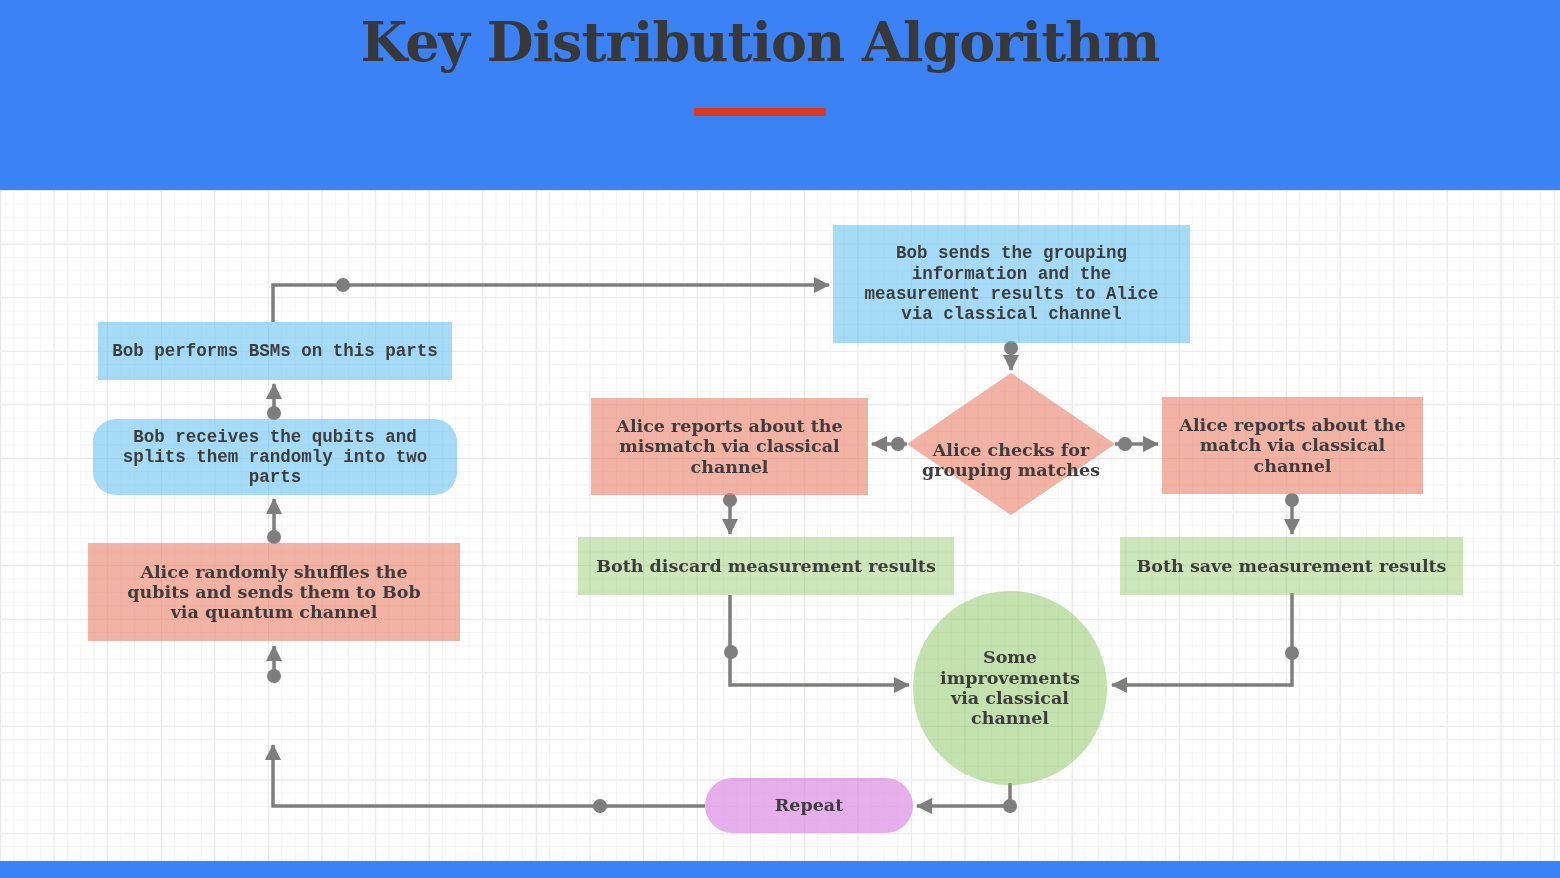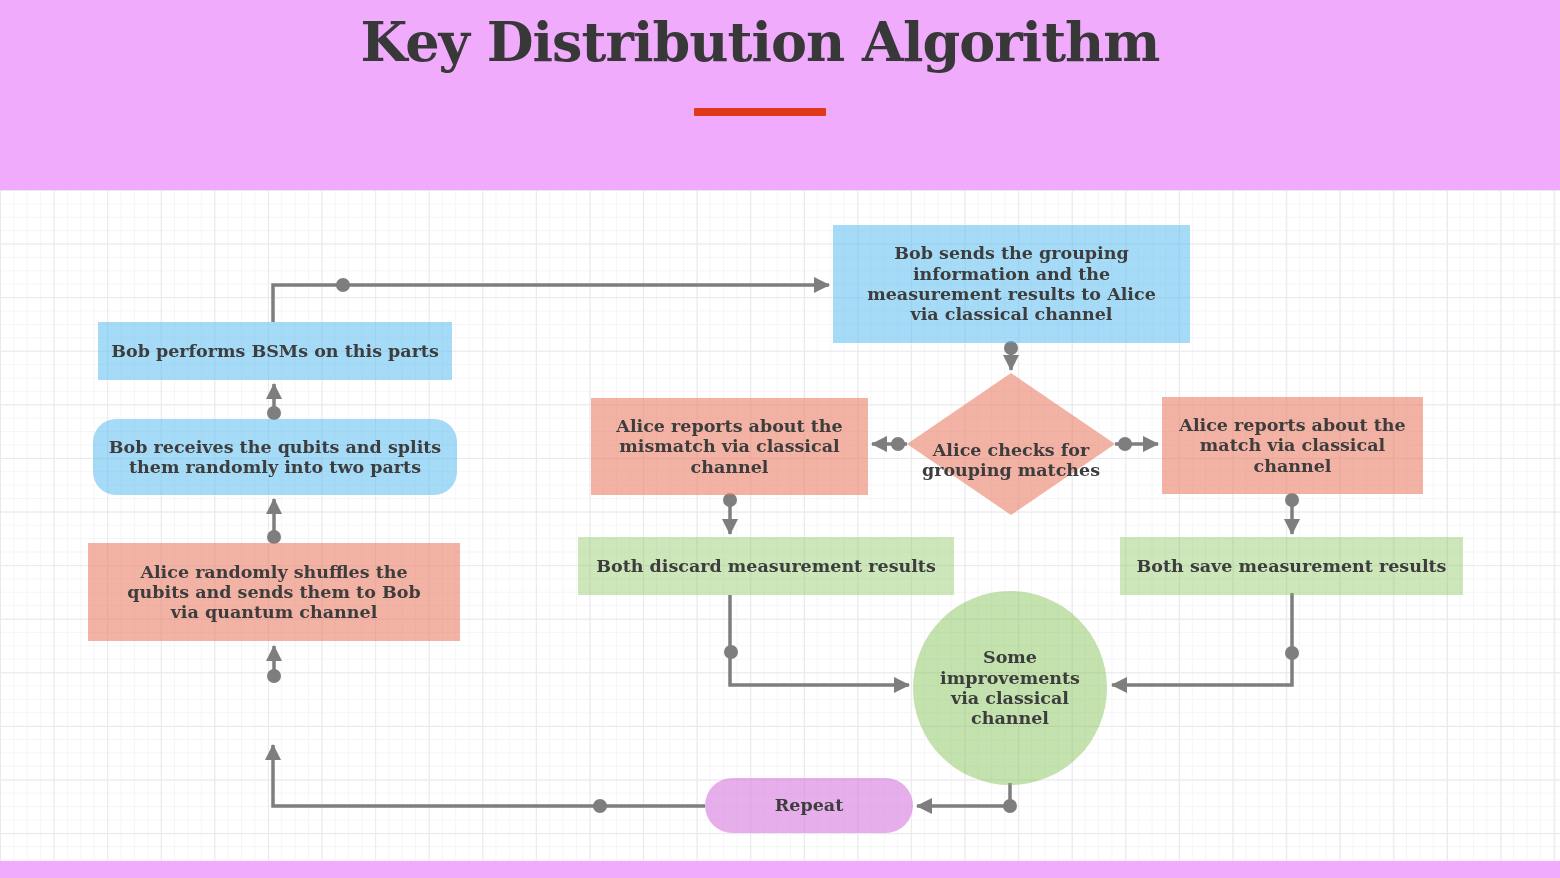--- a/index.html
+++ b/index.html
@@ -1,20 +1,20 @@
 <!DOCTYPE html>
 <html><head>
 <meta charset="utf-8">
 <style>
   html,body{margin:0;padding:0;}
   body{
     width:1560px;height:878px;background:#ffffff;overflow:hidden;
     font-family:"DejaVu Serif","Liberation Serif",serif;
   }
-  .page{position:relative;width:1560px;height:878px;background:#f0abfc;}
+  .page{position:relative;width:1560px;height:878px;background:#3b82f6;}
   
   .header{position:absolute;top:0;left:0;width:1520px;height:190px;}
   .title{
     position:absolute;top:10px;left:0;width:100%;
     text-align:center;font-size:54px;line-height:64px;font-weight:bold;
     color:#383838;letter-spacing:-1px;margin:0;
   }
   .divider{
     position:absolute;top:108px;left:694px;width:132px;height:8px;
     background:#e0391a;border-radius:1px;
@@ -30,21 +30,21 @@
       linear-gradient(to bottom,#f5f5f8 1px,transparent 1px);
     background-size:53.6px 53.6px,53.6px 53.6px,13.4px 13.4px,13.4px 13.4px;
   }
   .overlay{position:absolute;top:0;left:0;width:1560px;height:671px;}
   
   .node{
     position:absolute;display:flex;align-items:center;justify-content:center;
     text-align:center;font-weight:bold;color:#3d3d3d;
     font-size:17.5px;line-height:1.16;box-sizing:border-box;
   }
-  .blue {background:rgba(77,183,239,0.50);}
+  .blue {background:rgba(77,183,239,0.50);font-family:Liberation Mono, monospace;}
   .pink {background:rgba(233,126,103,0.60);}
   .green{background:rgba(130,195,85,0.40);}
   .purple{background:rgba(210,110,220,0.55);border-radius:28px;}
   .ghost{background:transparent;}
 </style>
 </head>
 <body>
 
 <div class="page">
 

